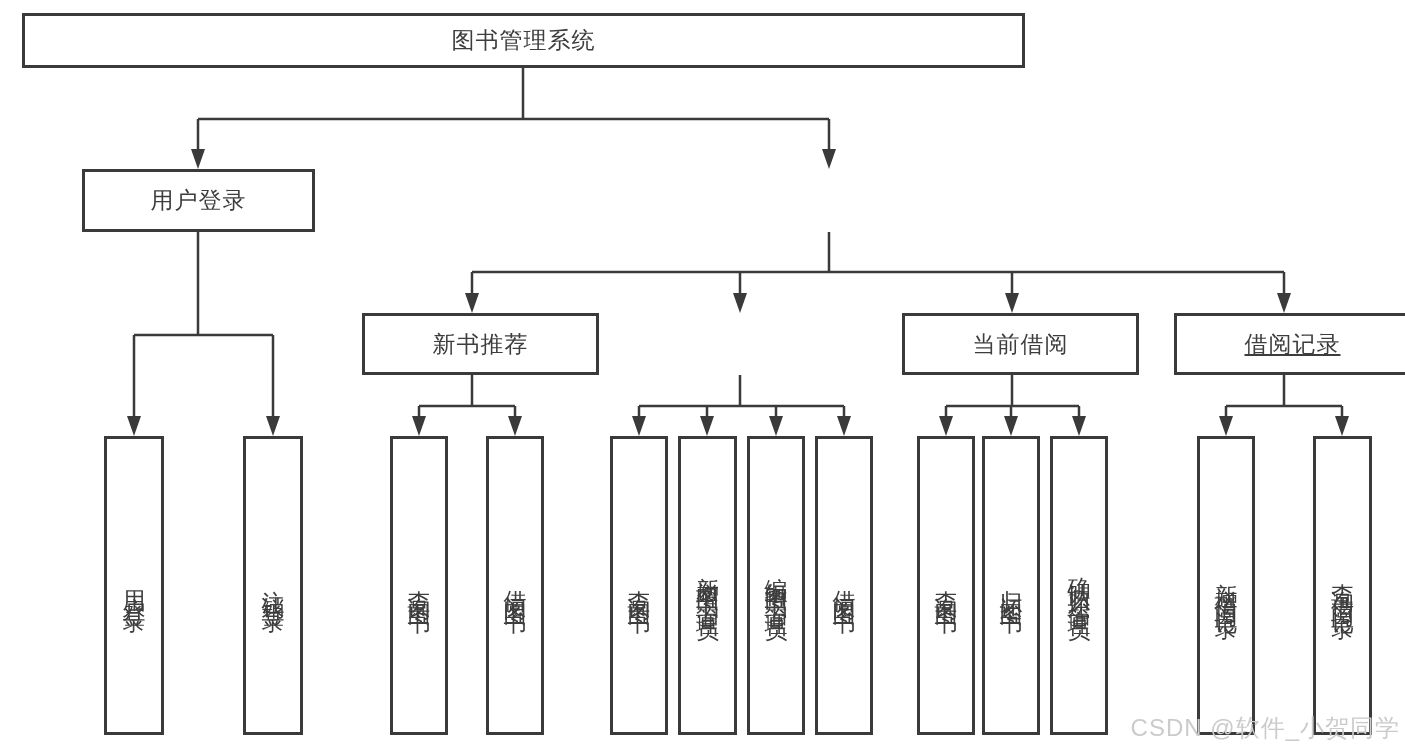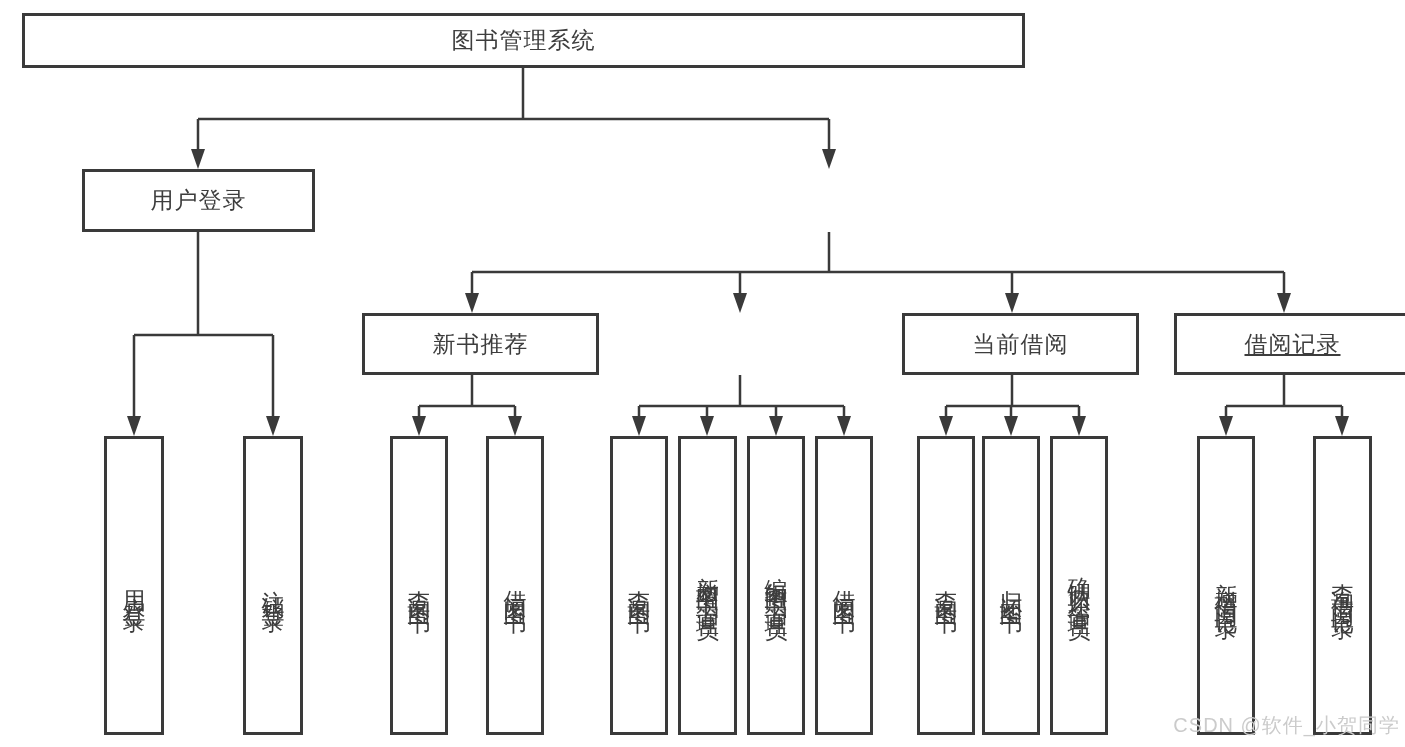--- a/index.html
+++ b/index.html
@@ -65,21 +65,21 @@
   .leaf.D3 { left: 1050px; width: 58px; }
   .leaf.E1 { left: 1197px; width: 58px; }
   .leaf.E2 { left: 1313px; width: 59px; }
   .leaf.C2 .vtxt, .leaf.C3 .vtxt, .leaf.D3 .vtxt { letter-spacing: 6px; }
   #watermark {
     position: absolute;
     right: 5px;
     top: 712px;
     width: 420px;
     text-align: right;
-    font-size: 20px;
+    font-size: 24px;
     color: #cbcbcb;
     letter-spacing: 1px;
     z-index: 10;
   }
 </style>
 </head>
 <body>
 
 <div id="stage">
 

